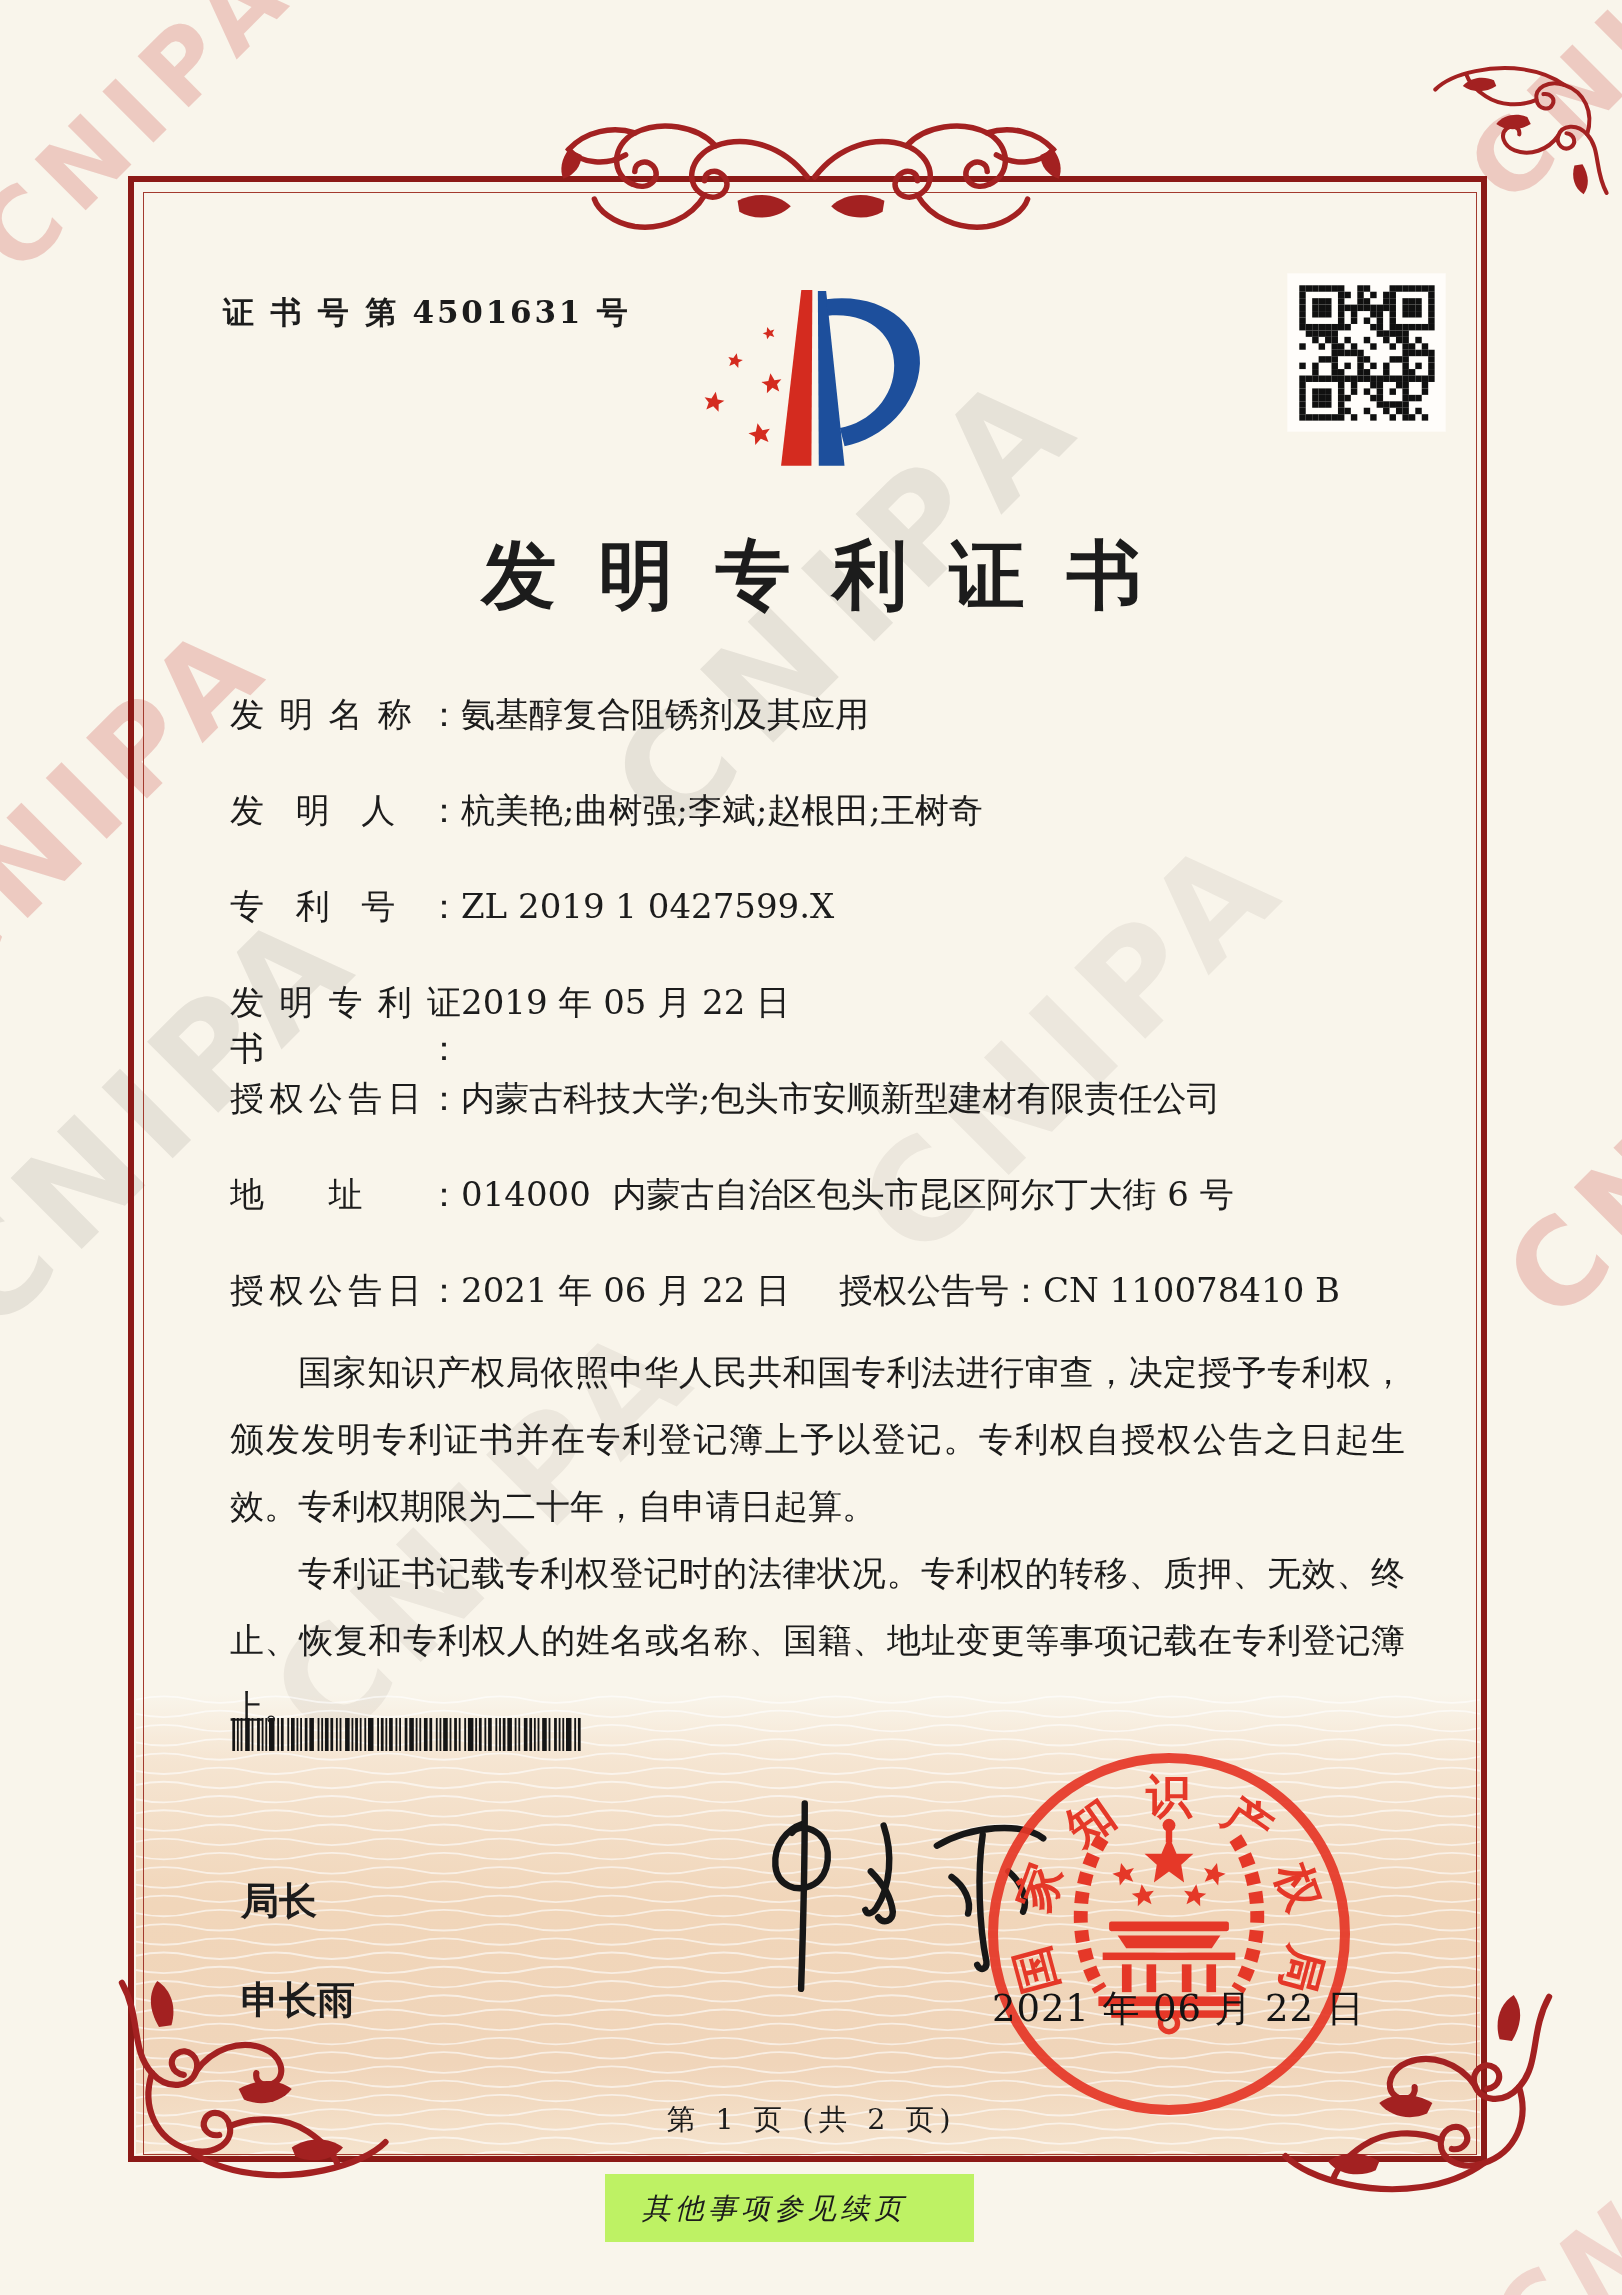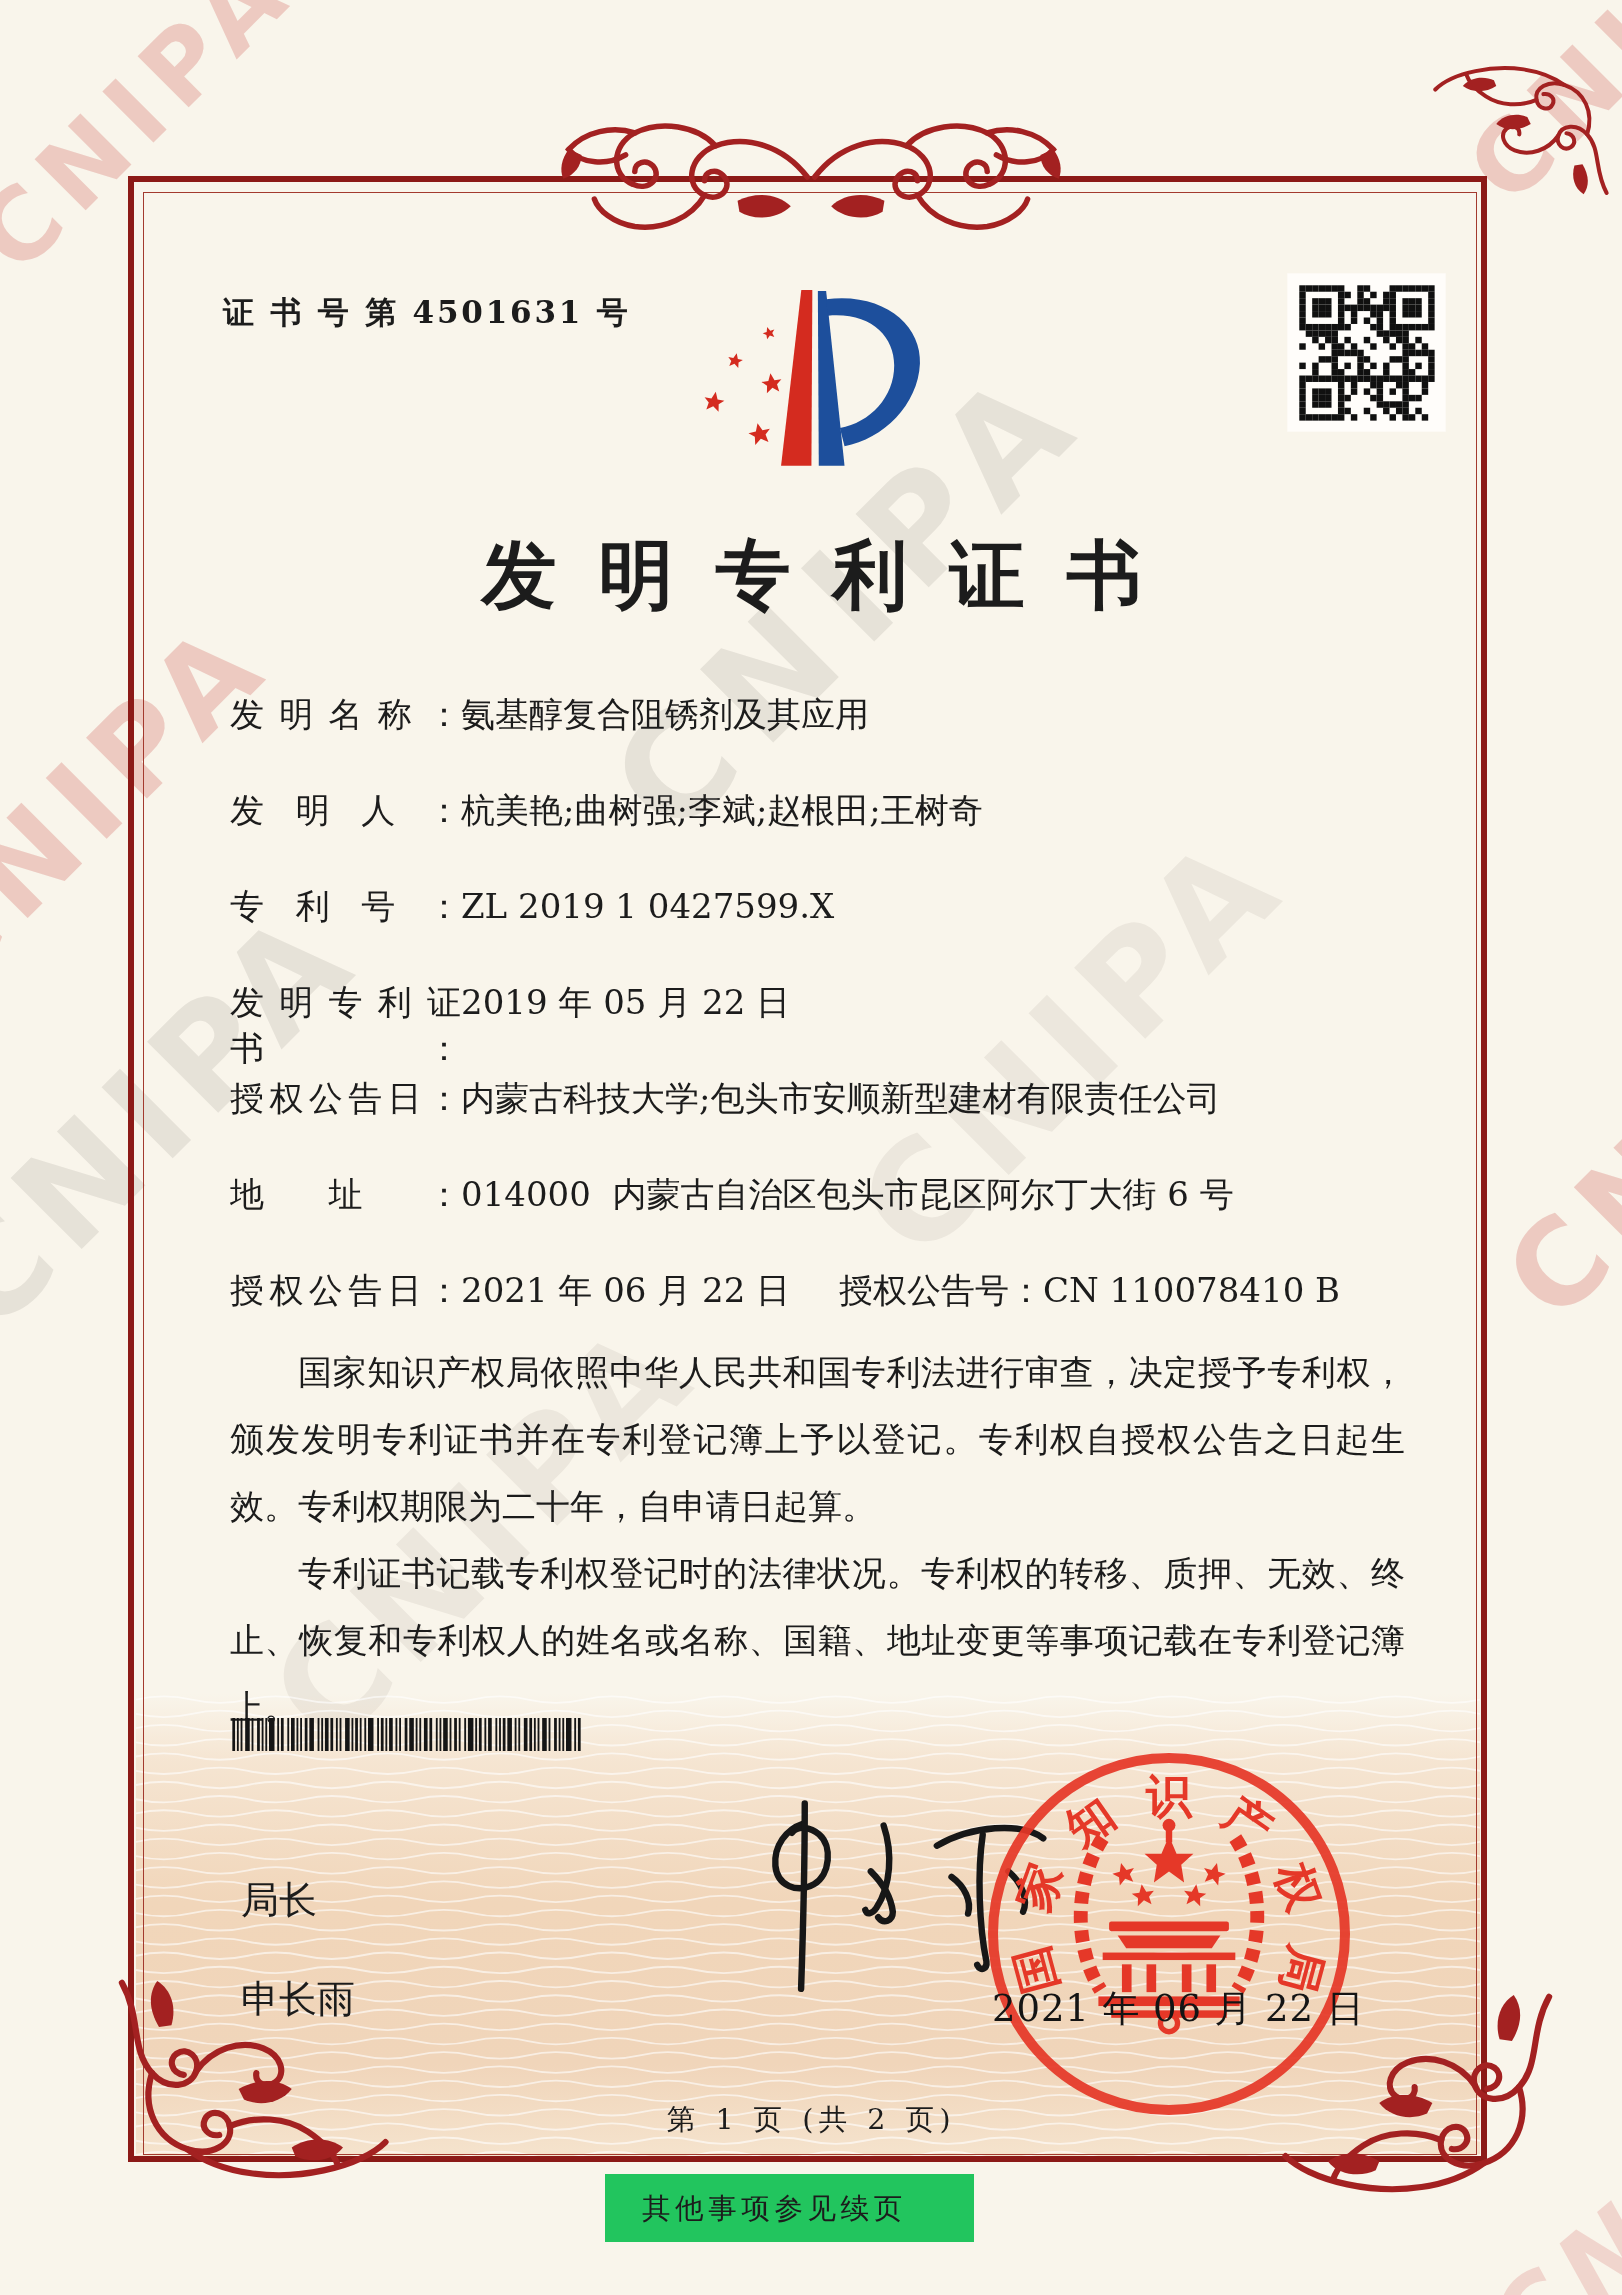--- a/index.html
+++ b/index.html
@@ -47,33 +47,33 @@
           vertical-align:top;}
   .fvalue{white-space:pre;}
   .pair2{position:absolute;left:609px;top:0;white-space:pre;}
   .pair2 .flabel2{white-space:pre;}
   
   .paras{left:230px;top:1339px;width:1175px;font-size:34px;line-height:67px;
          text-align:justify;z-index:2;}
   .para{text-indent:68px;margin:0;}
   
   .barcode{left:232px;top:1718px;z-index:2;}
-  .officer{left:241px;top:1851px;font-size:38px;font-weight:400;line-height:99px;z-index:2;}
+  .officer{left:241px;top:1851px;font-size:38px;font-weight:700;line-height:99px;z-index:2;}
   .signature{left:746px;top:1798px;z-index:2;}
   .seal{left:988px;top:1753px;width:362px;height:362px;z-index:3;}
   .seal-circle{position:absolute;left:0;top:0;right:0;bottom:0;border:10px solid rgba(229,56,40,0.93);
                border-radius:50%;box-sizing:border-box;}
   .seal-ch{font-family:"DejaVu Serif","Liberation Serif",serif;font-size:46px;font-weight:bold;
            color:#e53828;position:absolute;}
   .seal-emblem{position:absolute;left:73px;top:53px;}
   .seal-date{left:992px;top:1984px;width:354px;text-align:center;font-size:37px;color:#141414;
              z-index:4;white-space:pre;letter-spacing:0.9px;}
   .pagefooter{left:0;top:2101px;width:100%;text-align:center;font-size:28.5px;letter-spacing:5.5px;z-index:2;}
-  .notebox{left:605px;top:2174px;width:369px;height:68px;background:#22c55e;z-index:2;
-           box-sizing:border-box;padding:15.6px 0 0 37px;font-size:28.5px;letter-spacing:4.6px;}
+  .notebox{left:605px;top:2174px;width:369px;height:68px;background:#bef264;z-index:2;
+           box-sizing:border-box;padding:15.6px 0 0 37px;font-size:28.5px;letter-spacing:4.6px;font-style:italic;}
   
   .orn{position:absolute;z-index:6;pointer-events:none;}
 </style>
 </head>
 <body>
 
 <svg width="0" height="0" style="position:absolute">
   <defs>
     <path id="st" d="M0,-10 L2.94,-3.09 L9.51,-3.09 L4.76,1.18 L5.88,8.09 L0,3.82 L-5.88,8.09 L-4.76,1.18 L-9.51,-3.09 L-2.94,-3.09 Z"></path>
     <g id="flo">

